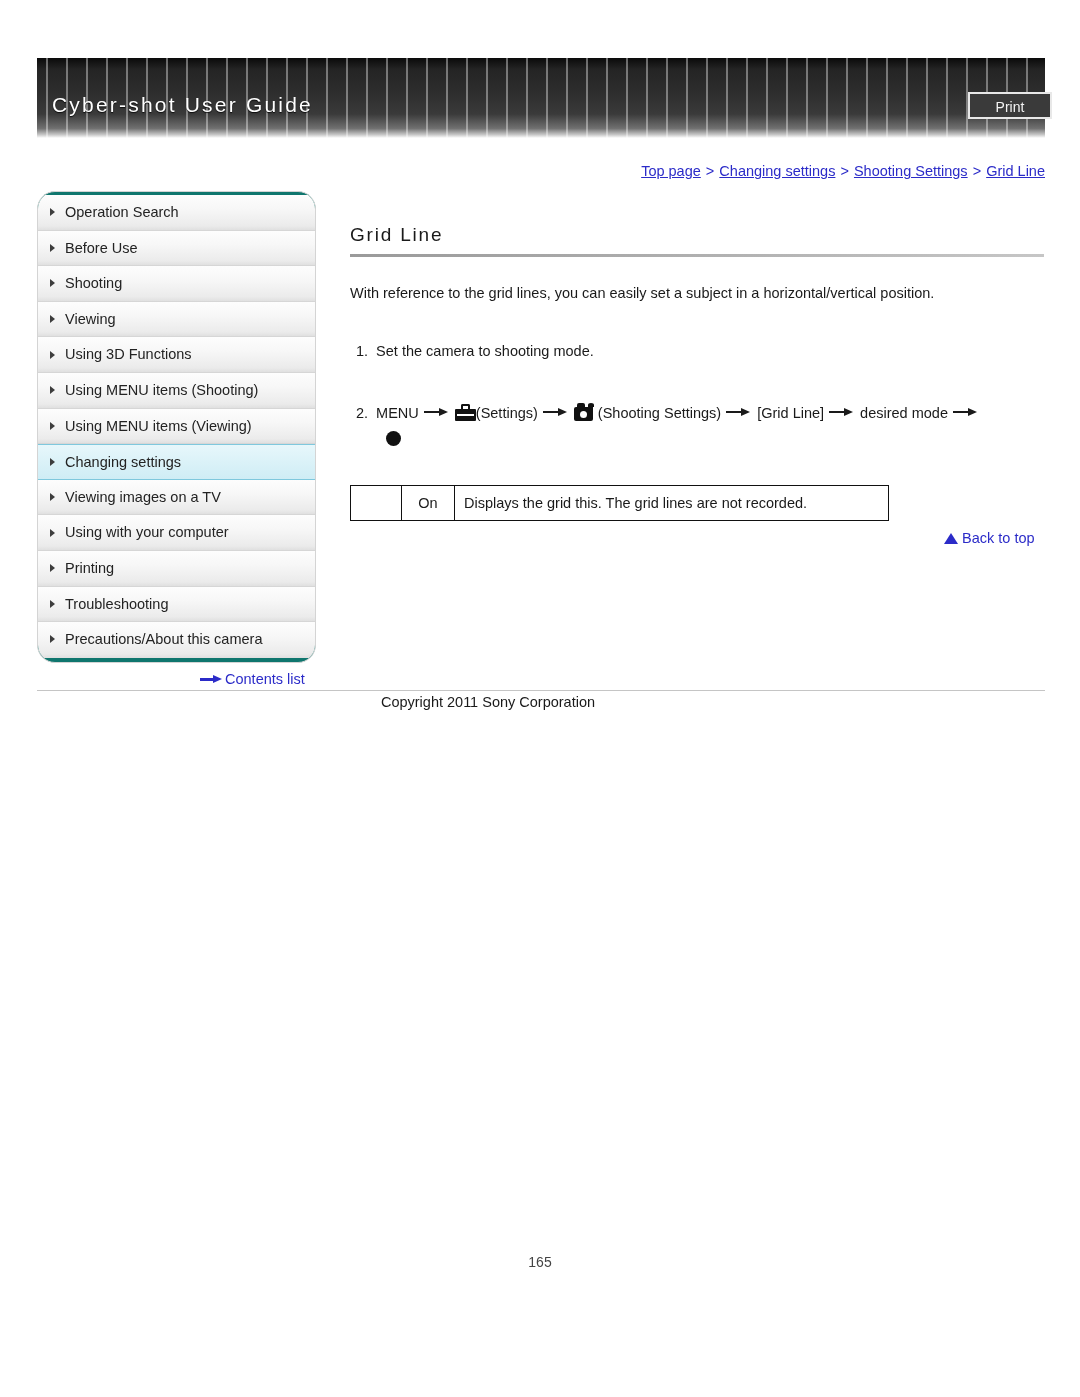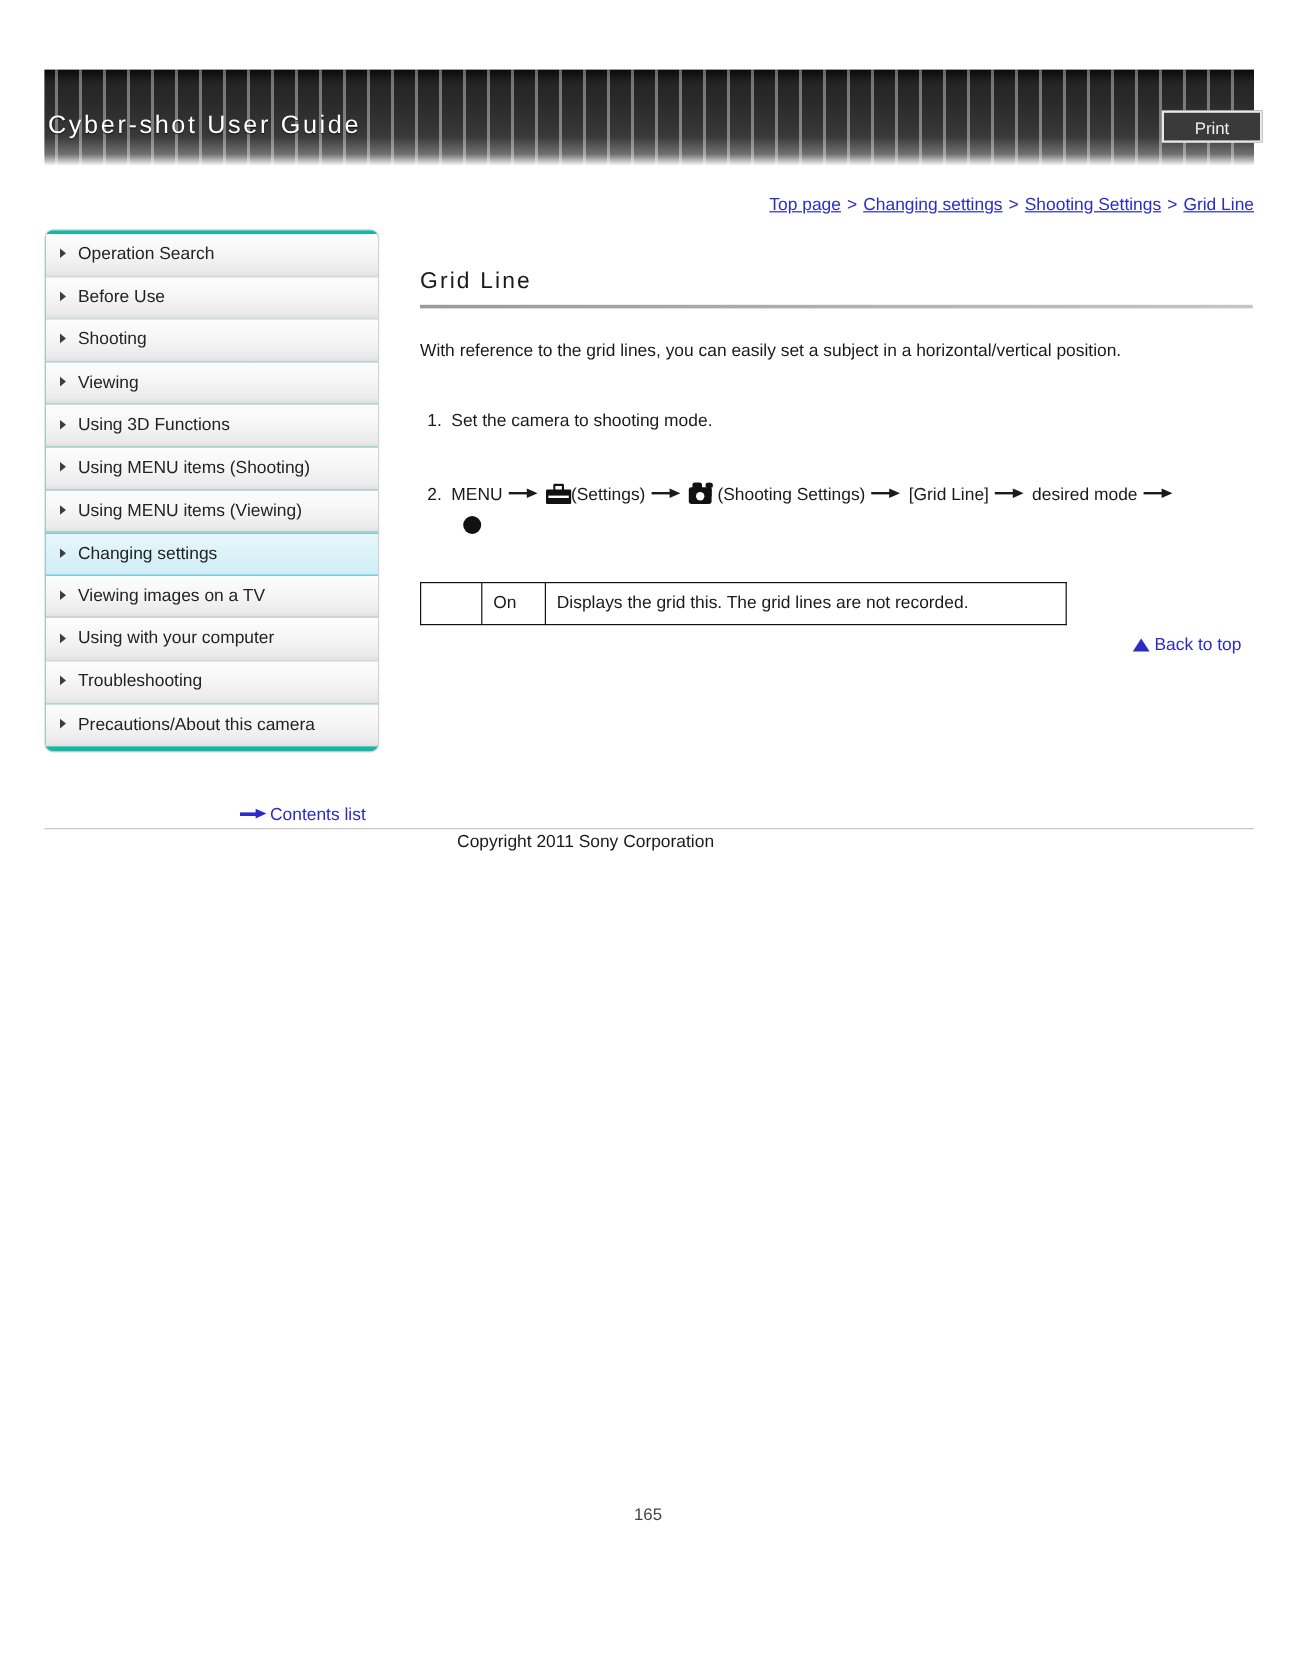--- a/index.html
+++ b/index.html
@@ -37,21 +37,21 @@
         #0a0a0a 0%,
         #242424 14%,
         #2e2e2e 45%,
         #3a3a3a 70%,
         #707070 88%,
         #c9c9c9 96%,
         #ffffff 100%);
   }
   .header-title {
     position: absolute;
-    left: 40px;
+    left: 52px;
     top: 93px;
     font-size: 21px;
     letter-spacing: 2.2px;
     color: #ffffff;
     font-weight: normal;
     white-space: nowrap;
     z-index: 4;
     text-shadow: 0 1px 1px rgba(0,0,0,0.8);
   }
   .print-button {
@@ -83,22 +83,22 @@
   .breadcrumb .crumb { color: #2b2bc8; text-decoration: underline; }
   .breadcrumb .sep { color: #2b2bc8; padding: 0 1px; }
 
   
   .sidebar {
     position: absolute;
     left: 37px;
     top: 191px;
     width: 279px;
     border: 1px solid #d4d4d4;
-    border-radius: 7px;
-    background: #14b8a6;
+    border-radius: 18px;
+    background: #0f766e;
     box-sizing: border-box;
     overflow: hidden;
     padding-top: 3px;
     padding-bottom: 4px;
   }
   .nav-item {
     position: relative;
     height: 35.6px;
     line-height: 35.6px;
     padding-left: 12px;
@@ -316,21 +316,21 @@
     color: #1a1a1a;
     table-layout: fixed;
   }
   .options-table td {
     border: 1px solid #111;
     padding: 6px 9px;
     vertical-align: middle;
     height: 22px;
   }
   .col-check { width: 32px; text-align: center; padding: 4px 2px; }
-  .col-label { width: 34px; padding: 6px 6px; }
+  .col-label { width: 34px; text-align: center; padding: 6px 6px; }
   .col-desc  { width: 415px; }
   .col-desc.wide { width: 415px; }
   .check-mark {
     display: inline-block;
     width: 19px;
     height: 12px;
     position: relative;
   }
   .check-mark::after {
     content: "";
@@ -433,20 +433,23 @@
     <span class="nav-arrow"></span><span>Using MENU items (Viewing)</span>
   </div>
   <div class="nav-item active">
     <span class="nav-arrow"></span><span>Changing settings</span>
   </div>
   <div class="nav-item">
     <span class="nav-arrow"></span><span>Viewing images on a TV</span>
   </div>
   <div class="nav-item">
     <span class="nav-arrow"></span><span>Using with your computer</span>
+  </div>
+  <div class="nav-item">
+    <span class="nav-arrow"></span><span>Printing</span>
   </div>
   <div class="nav-item">
     <span class="nav-arrow"></span><span>Troubleshooting</span>
   </div>
   <div class="nav-item">
     <span class="nav-arrow"></span><span>Precautions/About this camera</span>
   </div>
 </div>
 
 <div class="contents-link">

